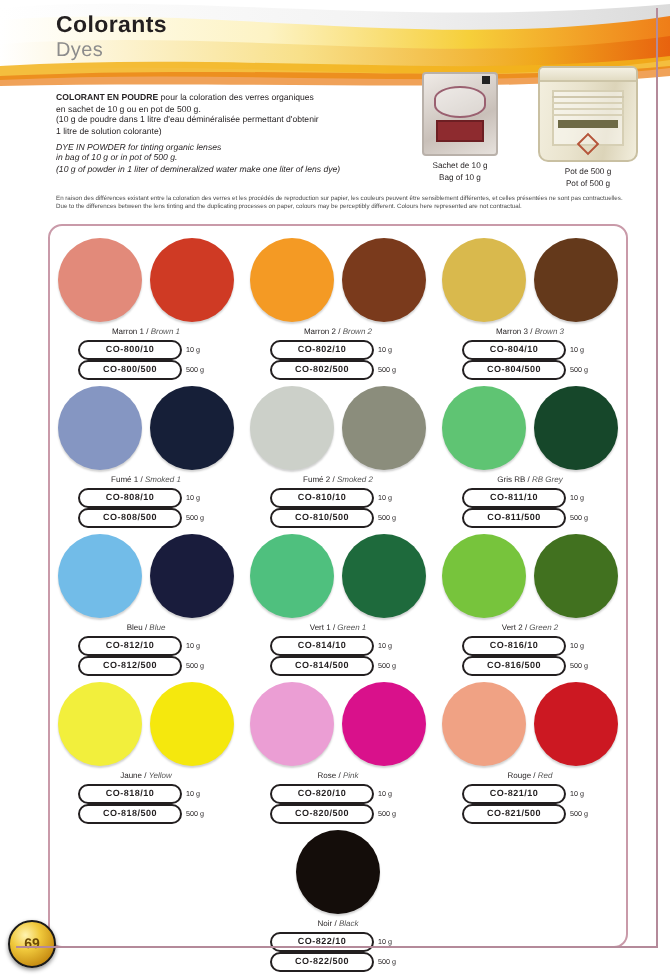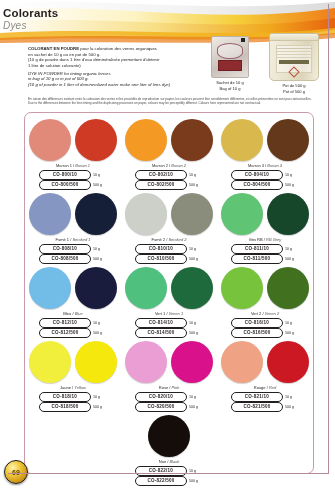--- a/index.html
+++ b/index.html
@@ -19,28 +19,28 @@
     pointer-events:none;
   }
 
   
   .banner{
     position:absolute;left:0;top:0;width:335px;height:44px;overflow:hidden;
   }
   .banner svg{display:block;}
 
   .banner-titles{
-    position:absolute;left:3px;top:7px;z-index:5;
+    position:absolute;left:28px;top:7px;z-index:5;
   }
   .title-main{
     font-size:11.5px;font-weight:bold;color:#231f20;letter-spacing:.2px;
     line-height:12px;
   }
   .title-sub{
-    font-size:10px;font-style:italic;color:#8c8c8c;line-height:12px;
+    font-size:10px;color:#8c8c8c;line-height:12px;
     margin-top:1px;letter-spacing:.2px;
   }
 
   
   .intro{
     position:absolute;left:28px;top:46px;width:180px;
     font-size:4.3px;line-height:5.6px;color:#231f20;
   }
   .intro .ln{white-space:nowrap;}
   .intro .b{font-weight:bold;}

